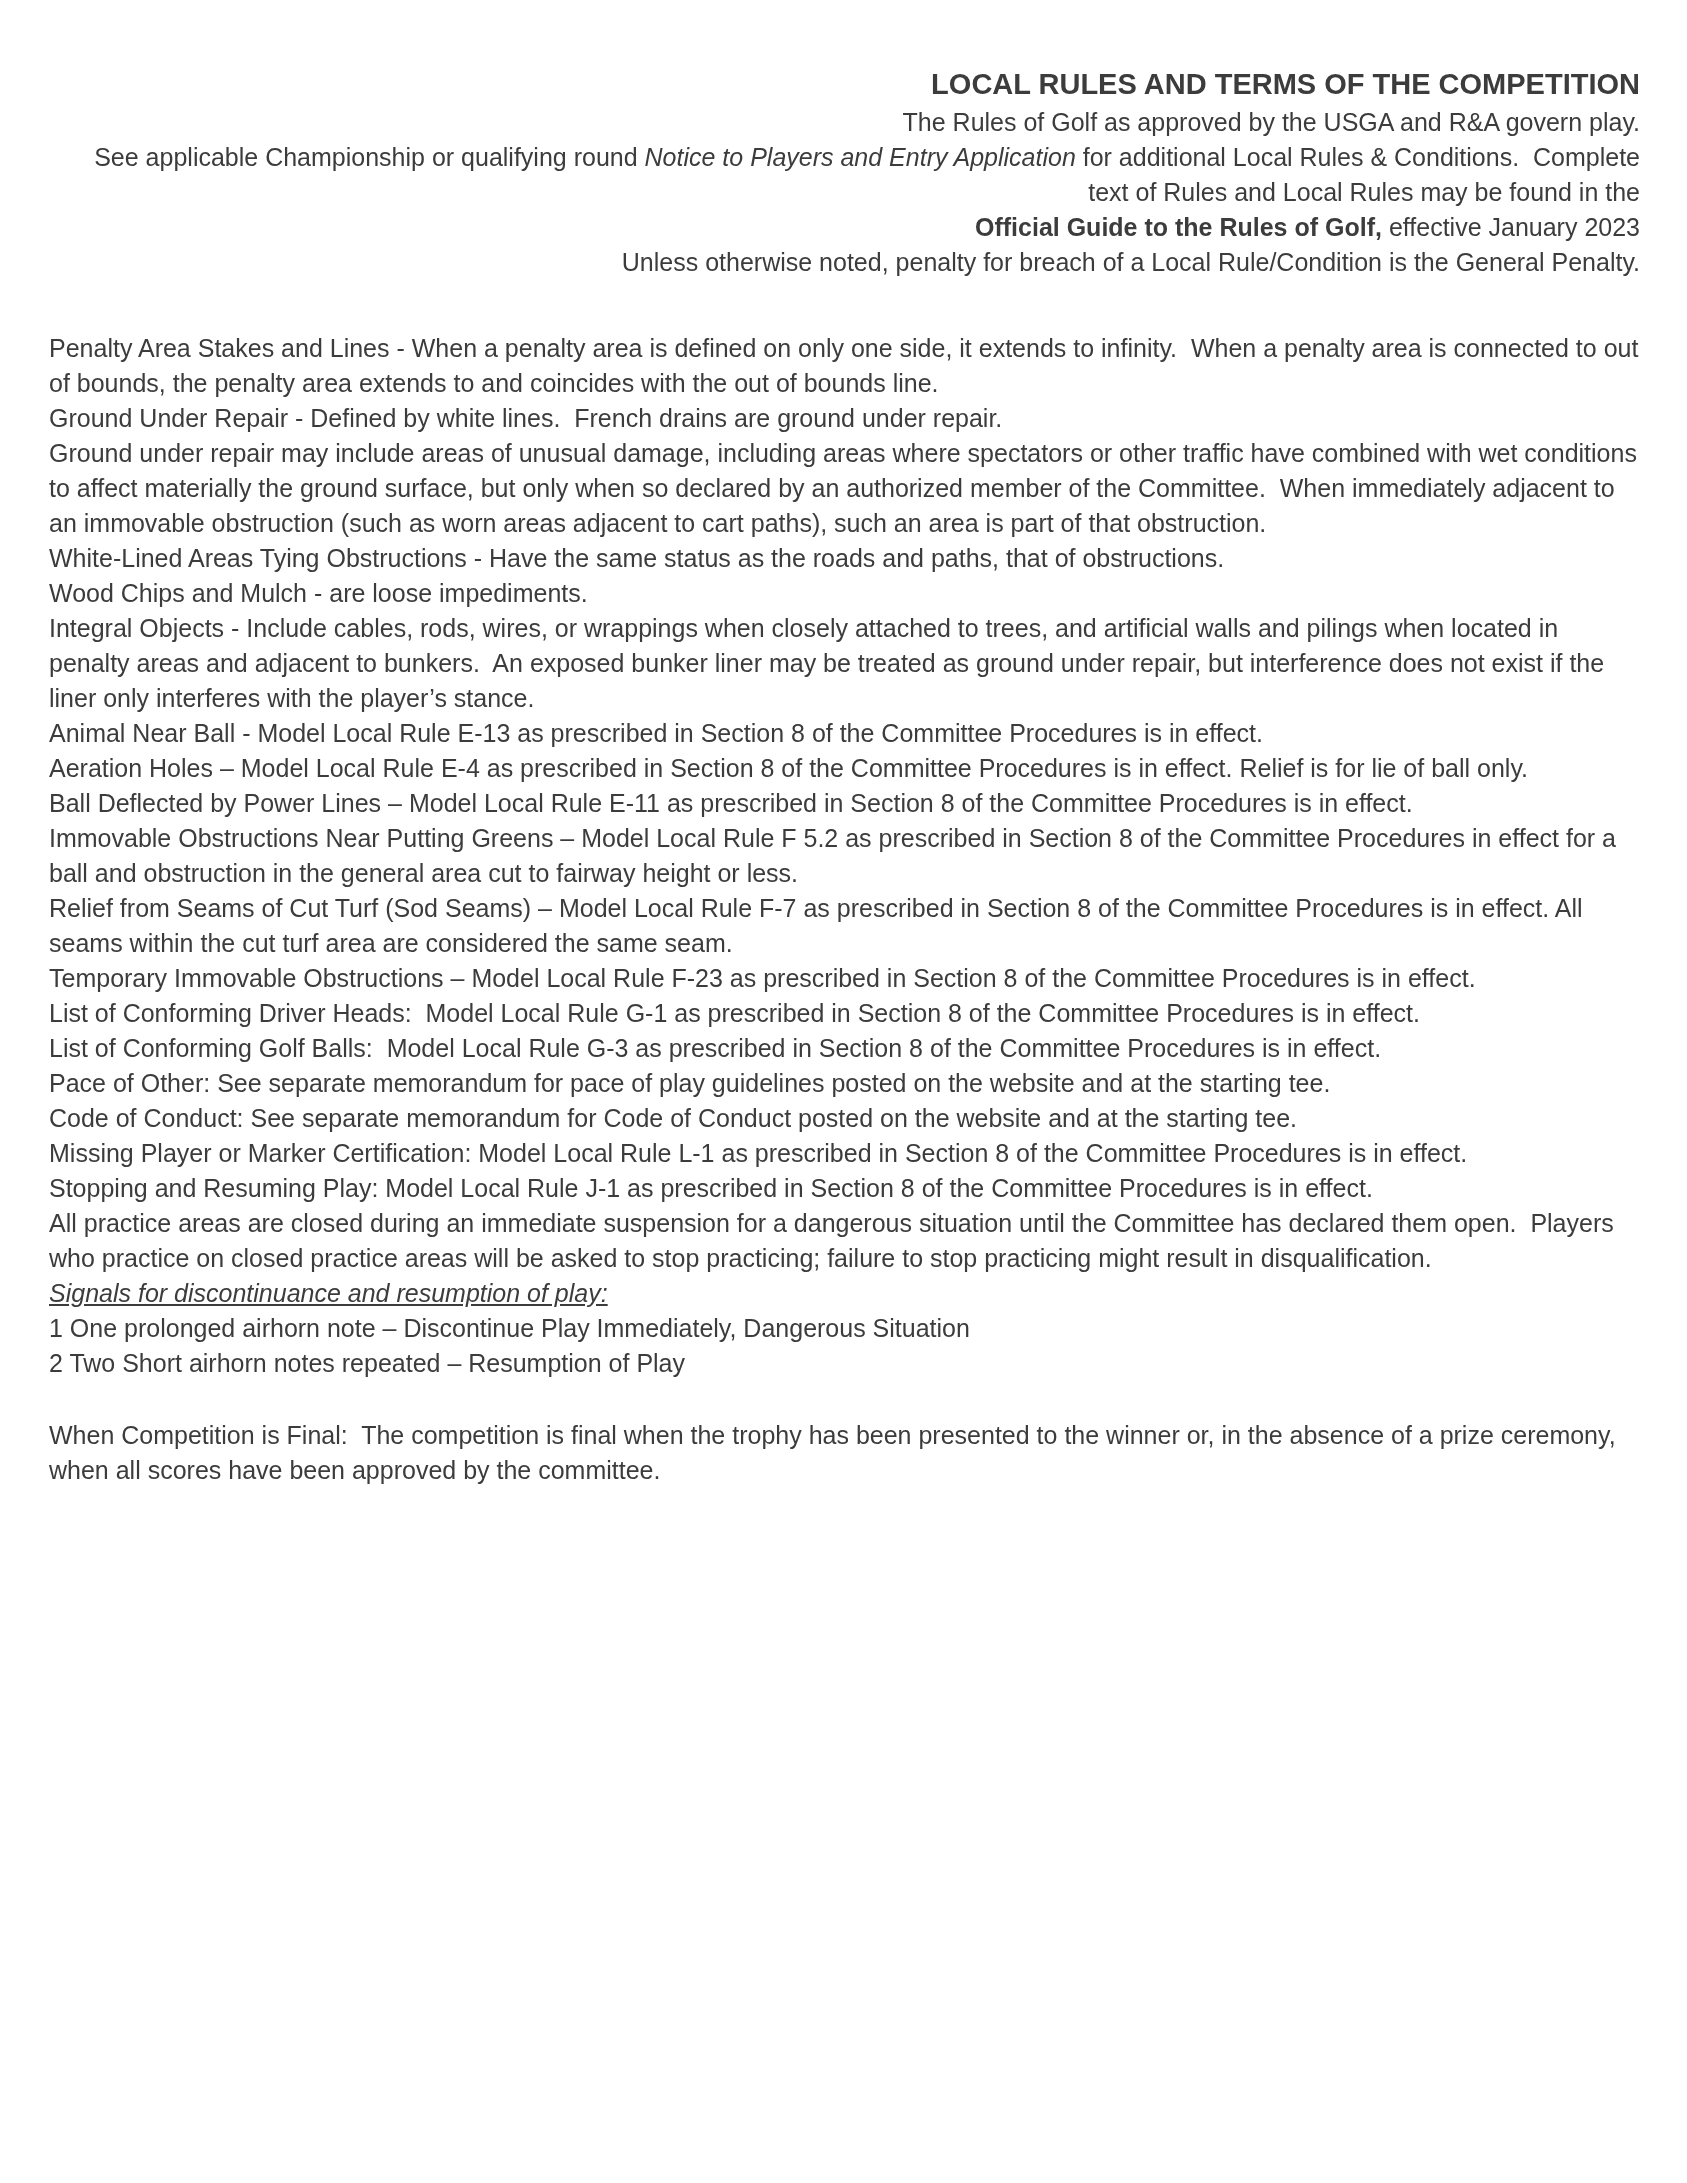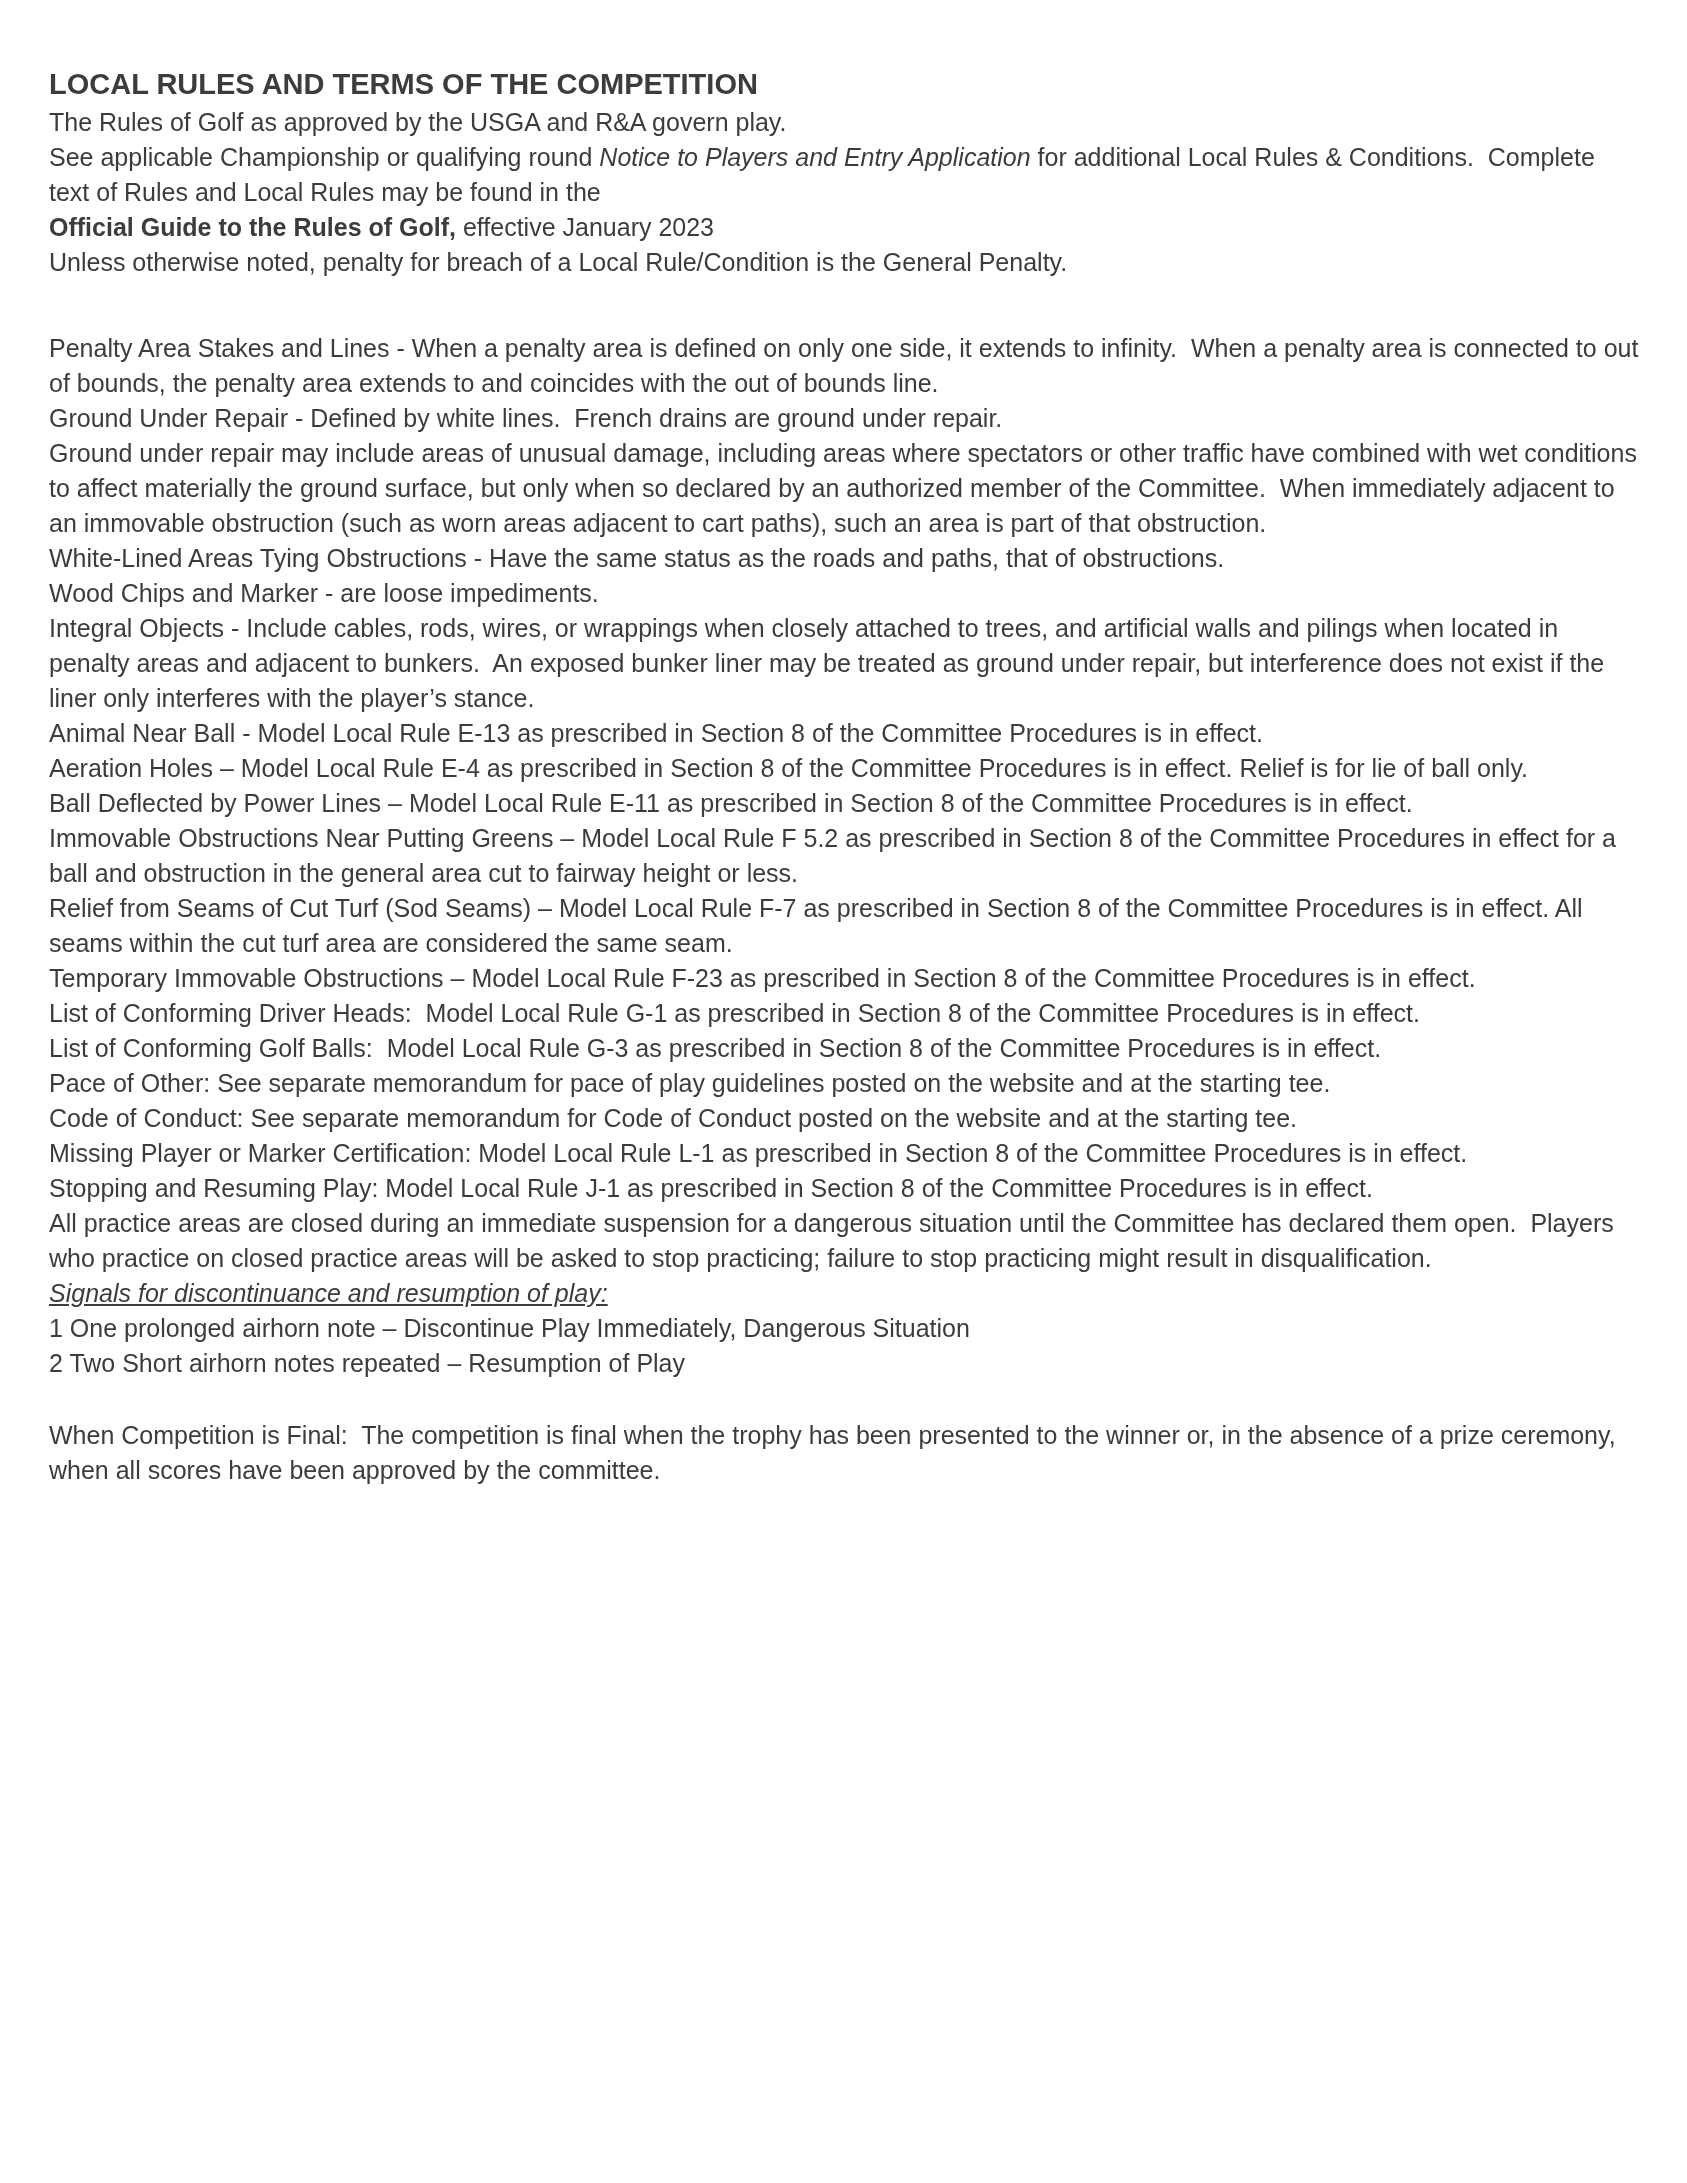--- a/index.html
+++ b/index.html
@@ -11,21 +11,21 @@
     width: 1687px;
     min-height: 2183px;
     box-sizing: border-box;
     padding: 64px 47px 51px 49px;
     background: #ffffff;
     font-family: "Liberation Sans", sans-serif;
     font-size: 25px;
     line-height: 1.4;
     color: #3c3c3c;
   }
-  .doc-header { text-align: left; }
+  .doc-header { text-align: right; }
   .doc-header p { margin: 0; white-space: pre-wrap; }
   .title { font-weight: 700; font-size: 29px; }
   .italic-run { font-style: italic; }
   .bold-underline-run { font-weight: 700; }
   .doc-body { margin-top: 51px; }
   .para { margin: 0; white-space: pre-wrap; }
   .para strong { font-weight: 400; }
   .signals-heading .iu { font-style: italic; text-decoration: underline; }
   .gap-before { margin-top: 37px; }
 </style>
@@ -40,21 +40,21 @@
     <p><span>See applicable Championship or qualifying round </span><span class="italic-run">Notice to Players and Entry Application</span><span> for additional Local Rules &amp; Conditions.  Complete text of Rules and Local Rules may be found in the</span></p>
     <p><span class="bold-underline-run">Official Guide to the Rules of Golf,</span><span> effective January 2023</span></p>
     <p>Unless otherwise noted, penalty for breach of a Local Rule/Condition is the General Penalty.</p>
   </div>
 
   <div class="doc-body">
     <p class="para"><strong>Penalty Area Stakes and Lines - </strong><span>When a penalty area is defined on only one side, it extends to infinity.  When a penalty area is connected to out of bounds, the penalty area extends to and coincides with the out of bounds line.</span></p>
     <p class="para"><strong>Ground Under Repair - </strong><span>Defined by white lines.  French drains are ground under repair.</span></p>
     <p class="para"><span>Ground under repair may include areas of unusual damage, including areas where spectators or other traffic have combined with wet conditions to affect materially the ground surface, but only when so declared by an authorized member of the Committee.  When immediately adjacent to an immovable obstruction (such as worn areas adjacent to cart paths), such an area is part of that obstruction.</span></p>
     <p class="para"><strong>White-Lined Areas Tying Obstructions - </strong><span>Have the same status as the roads and paths, that of obstructions.</span></p>
-    <p class="para"><strong>Wood Chips and Marker - </strong><span>are loose impediments.</span></p>
+    <p class="para"><strong>Wood Chips and Mulch - </strong><span>are loose impediments.</span></p>
     <p class="para"><strong>Integral Objects - </strong><span>Include cables, rods, wires, or wrappings when closely attached to trees, and artificial walls and pilings when located in penalty areas and adjacent to bunkers.  An exposed bunker liner may be treated as ground under repair, but interference does not exist if the liner only interferes with the player’s stance.</span></p>
     <p class="para"><strong>Animal Near Ball - Model Local Rule E-13</strong><span> as prescribed in Section 8 of the Committee Procedures is in effect.</span></p>
     <p class="para"><strong>Aeration Holes – Model Local Rule E-4</strong><span> as prescribed in Section 8 of the Committee Procedures is in effect. Relief is for lie of ball only.</span></p>
     <p class="para"><strong>Ball Deflected by Power Lines – Model Local Rule E-11</strong><span> as prescribed in Section 8 of the Committee Procedures is in effect.</span></p>
     <p class="para"><strong>Immovable Obstructions Near Putting Greens – Model Local Rule F 5.2</strong><span> as prescribed in Section 8 of the Committee Procedures in effect for a ball and obstruction in the general area cut to fairway height or less.</span></p>
     <p class="para"><strong>Relief from Seams of Cut Turf (Sod Seams) – Model Local Rule F-7</strong><span> as prescribed in Section 8 of the Committee Procedures is in effect. All seams within the cut turf area are considered the same seam.</span></p>
     <p class="para"><strong>Temporary Immovable Obstructions – Model Local Rule F-23</strong><span> as prescribed in Section 8 of the Committee Procedures is in effect.</span></p>
     <p class="para"><strong>List of Conforming Driver Heads:  Model Local Rule G-1 as</strong><span> prescribed in Section 8 of the Committee Procedures is in effect.</span></p>
     <p class="para"><strong>List of Conforming Golf Balls:  Model Local Rule G-3</strong><span> as prescribed in Section 8 of the Committee Procedures is in effect.</span></p>
     <p class="para"><strong>Pace of Other:</strong><span> See separate memorandum for pace of play guidelines posted on the website and at the starting tee.</span></p>

